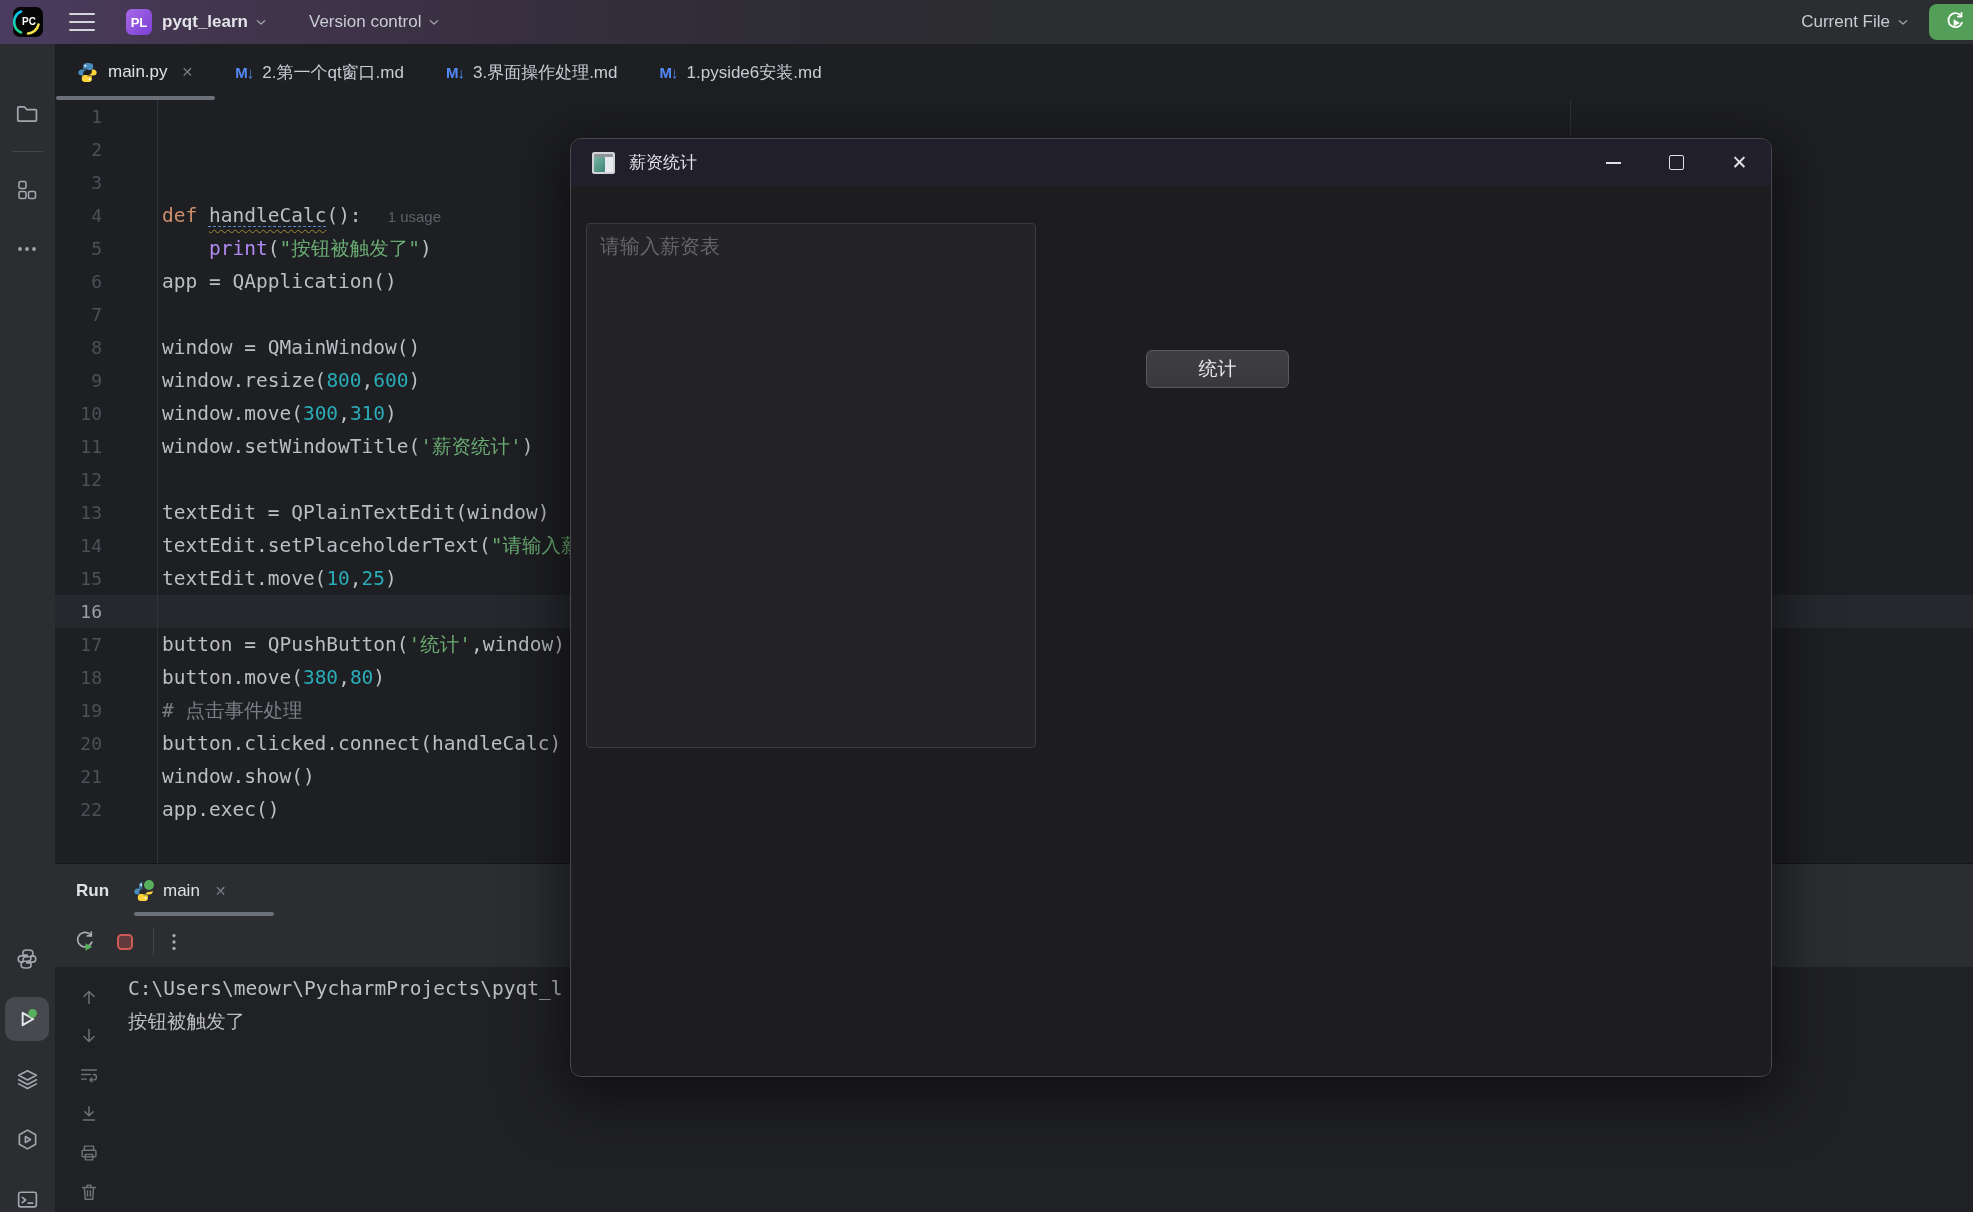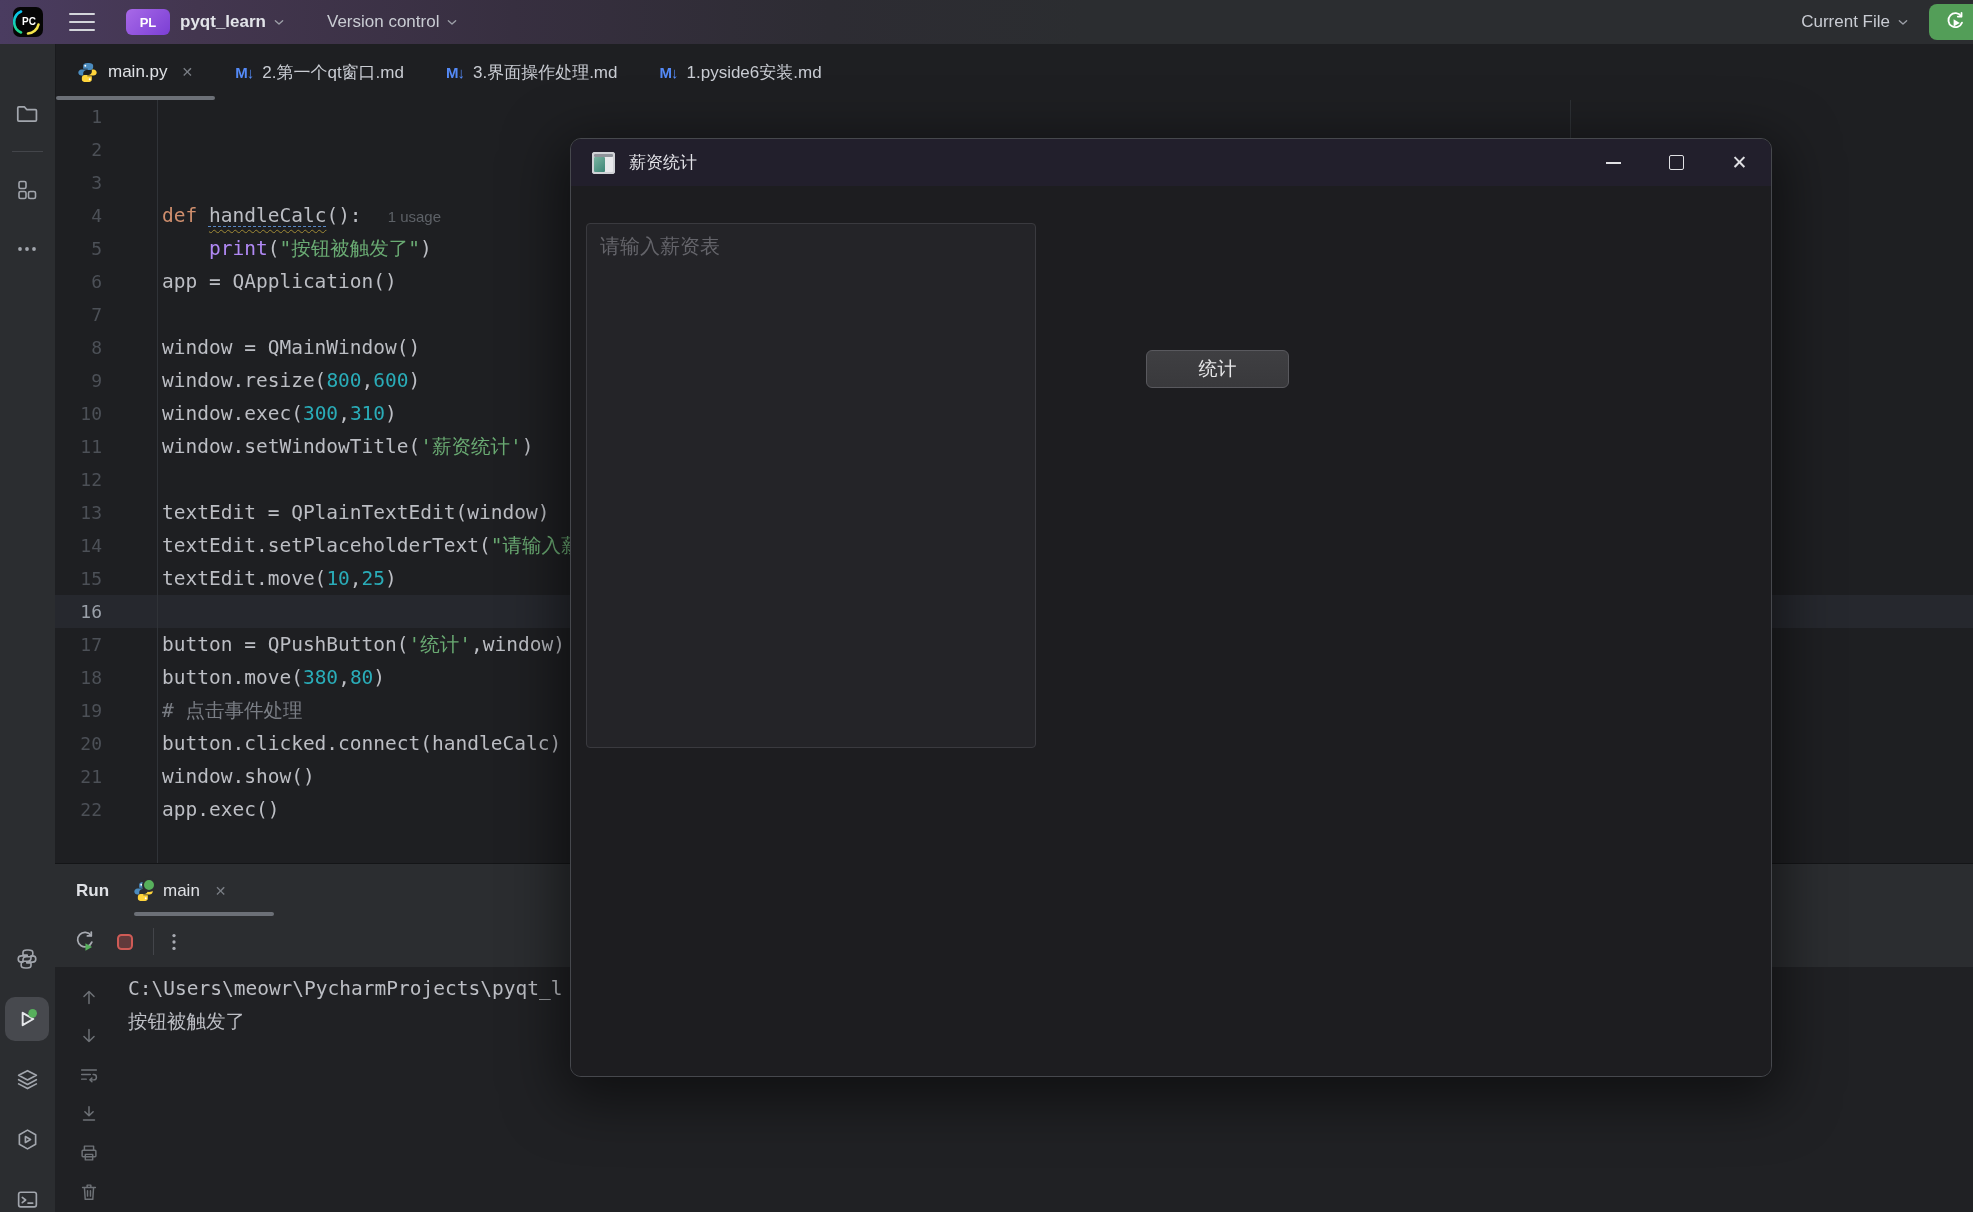--- a/index.html
+++ b/index.html
@@ -6,21 +6,21 @@
   .screen{position:relative;width:1973px;height:1212px;overflow:hidden;background:#404040;
           font-family:"Liberation Sans",sans-serif;color:#bcbec4;}
 
   
   .titlebar{position:absolute;left:0;top:0;width:1973px;height:44px;
     background:linear-gradient(90deg,#4a3c60 0%,#43364f 10%,#372f40 26%,#2d2c33 42%,#2b2d30 55%,#2b2d30 100%);}
   .tb-left{position:absolute;left:0;top:0;height:44px;display:flex;align-items:center;}
   .pc-logo{margin-left:13px;width:30px;height:30px;border-radius:7px;background:#060606;position:relative;flex:none;}
   .burger{margin-left:26px;width:26px;height:18px;display:flex;flex-direction:column;justify-content:space-between;}
   .burger div{height:2.4px;background:#d3d5da;border-radius:1px;}
-  .pl-badge{margin-left:31px;width:44px;height:26px;border-radius:6px;
+  .pl-badge{margin-left:31px;width:26px;height:26px;border-radius:6px;
     background:linear-gradient(135deg,var(--badge_purple_1,#a869e8),var(--badge_purple_2,#7b3fd4));
     color:#fff;font-size:13px;font-weight:bold;display:flex;align-items:center;justify-content:center;}
   .proj-name{margin-left:10px;font-size:17px;font-weight:600;color:#e2e4e9;}
   .vcs{margin-left:40px;font-size:17px;color:#c9ccd3;}
   .chev{margin-left:5px;color:#9da0a8;display:flex;align-items:center;}
   .tb-right{position:absolute;right:0;top:0;height:44px;display:flex;align-items:center;}
   .cur-file{font-size:17px;color:#c9ccd3;}
   .run-btn{margin-left:18px;margin-right:-8px;width:52px;height:36px;border-radius:8px;
     background:var(--accent_green,#539e58);display:flex;align-items:center;justify-content:center;flex:none;}
 
@@ -285,21 +285,21 @@
         <div class="row">
           <div class="ln">8</div>
           <div class="codeline"><span class="tok-pl">window = QMainWindow()</span></div>
         </div>
         <div class="row">
           <div class="ln">9</div>
           <div class="codeline"><span class="tok-pl">window.resize(</span><span class="tok-num">800</span><span class="tok-pl">,</span><span class="tok-num">600</span><span class="tok-pl">)</span></div>
         </div>
         <div class="row">
           <div class="ln">10</div>
-          <div class="codeline"><span class="tok-pl">window.exec(</span><span class="tok-num">300</span><span class="tok-pl">,</span><span class="tok-num">310</span><span class="tok-pl">)</span></div>
+          <div class="codeline"><span class="tok-pl">window.move(</span><span class="tok-num">300</span><span class="tok-pl">,</span><span class="tok-num">310</span><span class="tok-pl">)</span></div>
         </div>
         <div class="row">
           <div class="ln">11</div>
           <div class="codeline"><span class="tok-pl">window.setWindowTitle(</span><span class="tok-str">'薪资统计'</span><span class="tok-pl">)</span></div>
         </div>
         <div class="row">
           <div class="ln">12</div>
           <div class="codeline"></div>
         </div>
         <div class="row">

